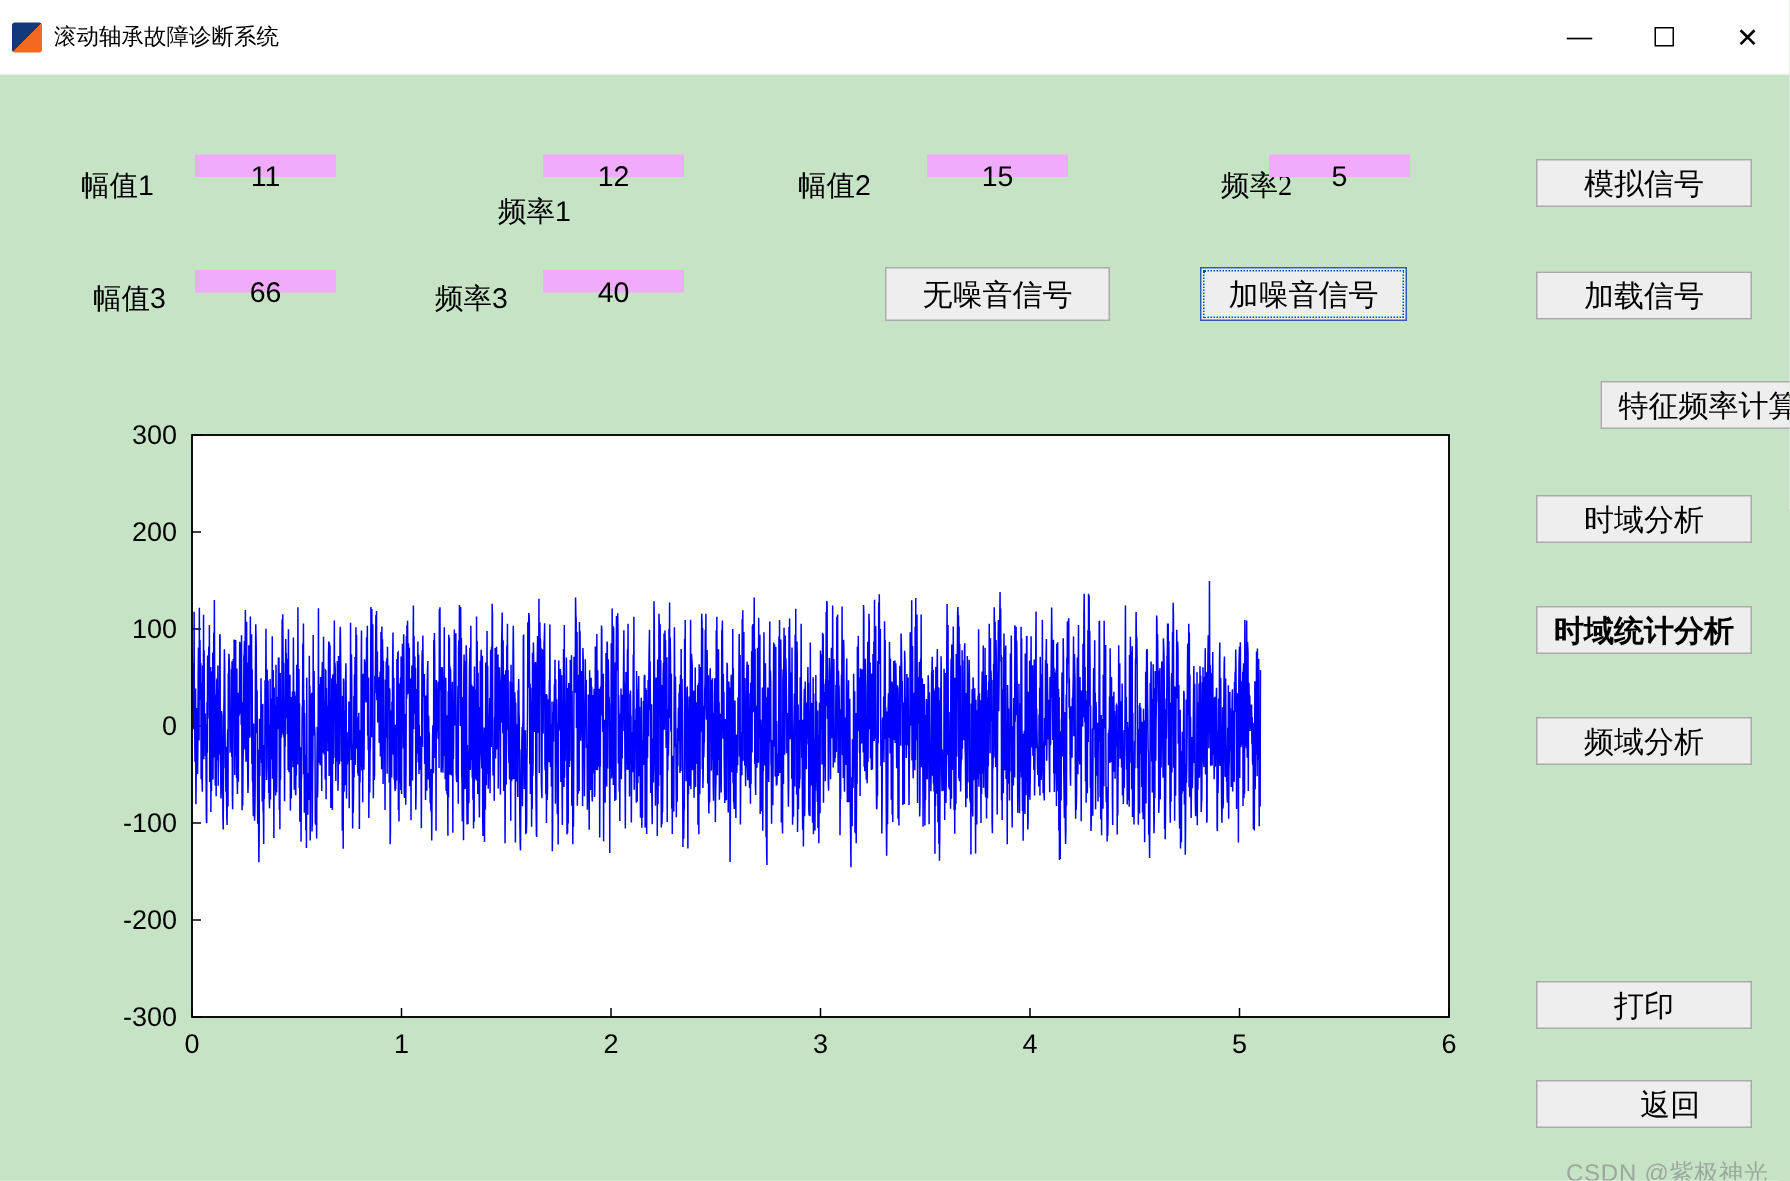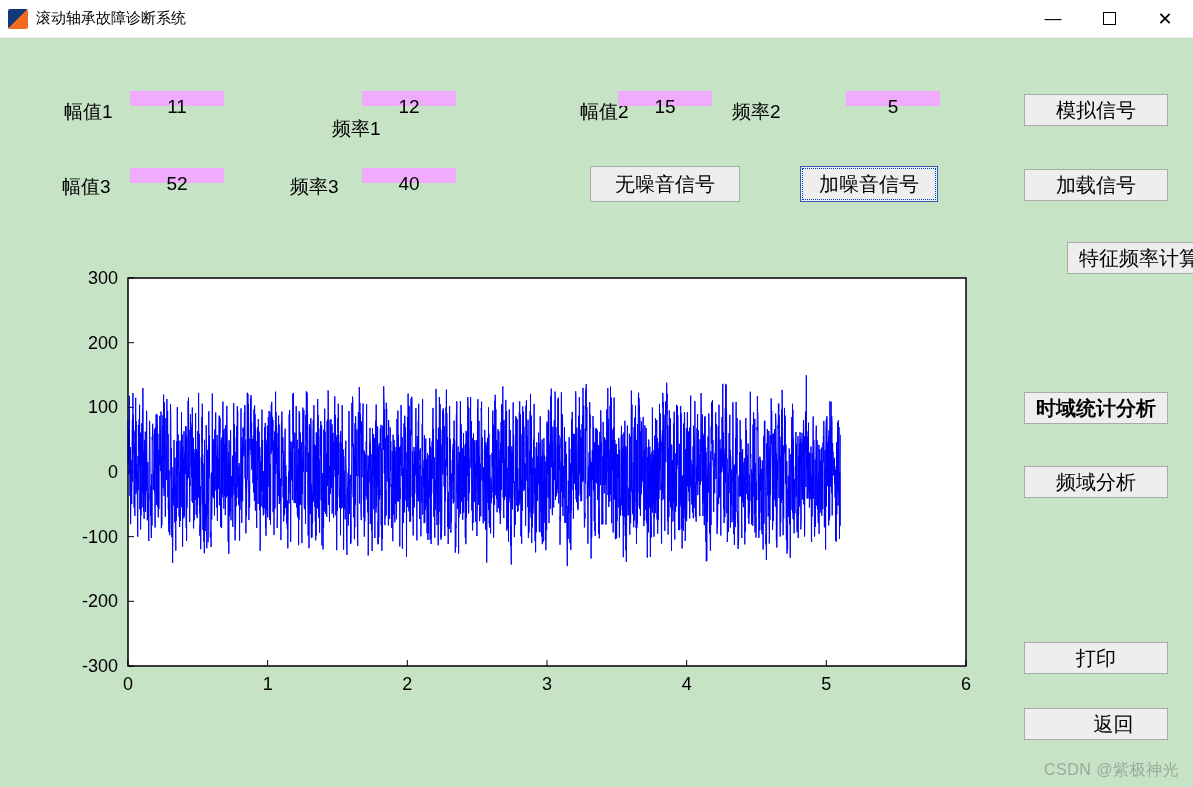--- a/index.html
+++ b/index.html
@@ -8,21 +8,21 @@
     font-family: "Microsoft YaHei", Arial, sans-serif;
     background: #f0f0f0;
   }
   .window {
     width: 1193px;
     height: 787px;
     background: #fff;
     position: relative;
   }
   .titlebar {
-    height: 38px;
+    height: 50px;
     background: #fff;
     display: flex;
     align-items: center;
     padding: 0 0 0 8px;
     border-bottom: 1px solid #eee;
   }
   .titlebar .icon {
     width: 20px; height: 20px;
     margin-right: 8px;
     background: linear-gradient(135deg, #12397a 50%, #f36a1f 50%);
@@ -113,44 +113,45 @@
       <div>—</div>
       <div>
           <span class="sq"></span>
         </div>
       <div class="x">✕</div>
     </div>
   </div>
 
   <div class="content">
 
-    <div class="lbl" style="left:64px; top:61px;">幅值1</div>
+    <div class="lbl" style="left:54px; top:61px;">幅值1</div>
     <div class="inp" style="left:130px; top:53px;">11</div>
 
     <div class="lbl" style="left:290px; top:78px;margin-left:42px;">频率1</div>
     <div class="inp" style="left:362px; top:53px;">12</div>
 
-    <div class="lbl" style="left:580px; top:61px;">幅值2</div>
+    <div class="lbl" style="left:532px; top:61px;">幅值2</div>
     <div class="inp" style="left:618px; top:53px;">15</div>
 
-    <div class="lbl" style="left:732px; top:61px;">频率2</div>
+    <div class="lbl" style="left:814px; top:61px;font-family:Liberation Serif, serif;">频率2</div>
     <div class="inp" style="left:846px; top:53px;">5</div>
 
     <div class="lbl" style="left:62px; top:136px;">幅值3</div>
-    <div class="inp" style="left:130px; top:130px;">52</div>
+    <div class="inp" style="left:130px; top:130px;">66</div>
 
     <div class="lbl" style="left:290px; top:136px;">频率3</div>
     <div class="inp" style="left:362px; top:130px;">40</div>
 
     <div class="btn" style="left:590px; top:128px; width:150px; height:36px;">无噪音信号</div>
     <div class="btn focus" style="left:800px; top:128px; width:138px; height:36px;">加噪音信号</div>
 
     <div class="btn sidebtn" style="left:1024px; top:56px;">模拟信号</div>
     <div class="btn sidebtn" style="left:1024px; top:131px;">加载信号</div>
     <div class="btn sidebtn" style="left:1024px; top:204px;margin-left:43px;">特征频率计算</div>
+    <div class="btn sidebtn" style="left:1024px; top:280px;">时域分析</div>
     <div class="btn sidebtn" style="left:1024px; top:354px;font-weight:bold;">时域统计分析</div>
     <div class="btn sidebtn" style="left:1024px; top:428px;">频域分析</div>
     <div class="btn sidebtn" style="left:1024px; top:604px;">打印</div>
     <div class="btn sidebtn" style="left:1024px; top:670px;padding-left:35px;">返回</div>
 
     <div class="axes-area">
       <svg id="axes-svg" width="908" height="460">
           <rect x="56" y="18" width="838" height="388" fill="#fff" stroke="#000" stroke-width="1"></rect>
           <line x1="56" y1="406" x2="56" y2="400" stroke="#000"></line>
           <text x="56" y="430" text-anchor="middle" font-size="18" fill="#000">0</text>

